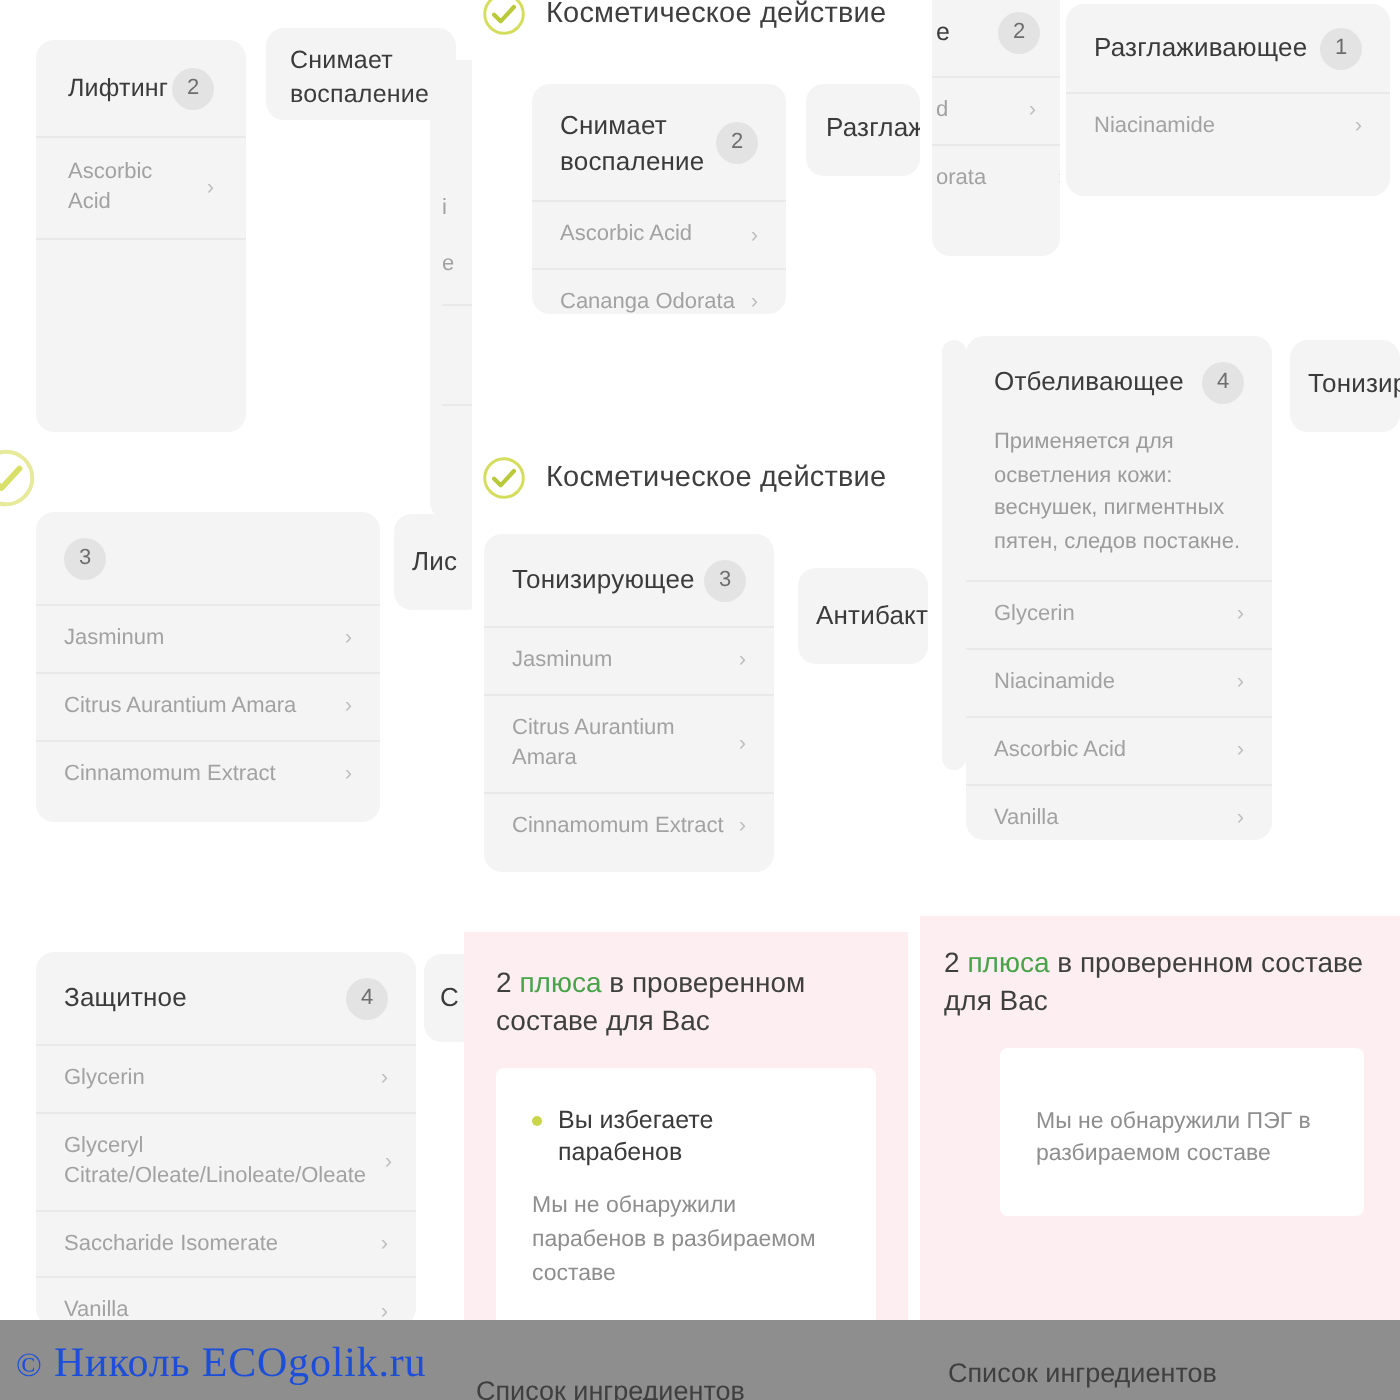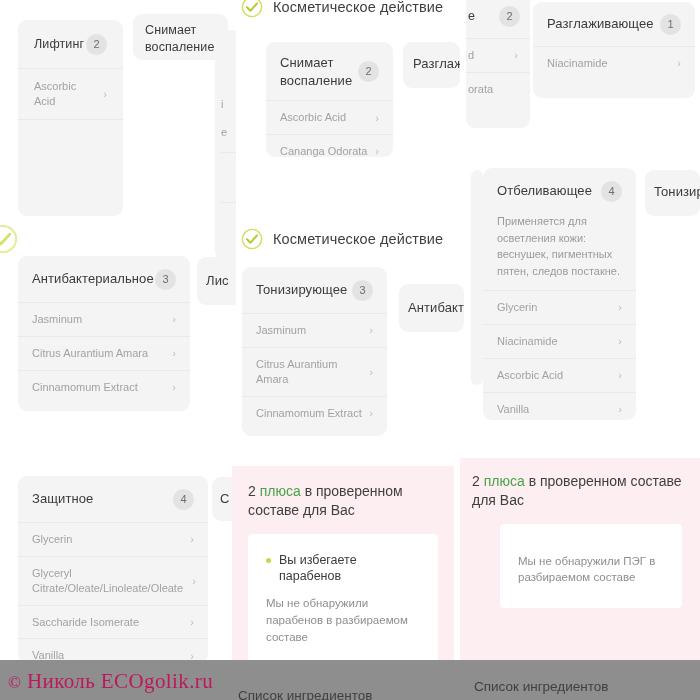--- a/index.html
+++ b/index.html
@@ -88,21 +88,21 @@
   }
 
   
   .footer {
     position: absolute; left: 0; bottom: 0; width: 700px; height: 40px;
     background: #8e8e8e;
   }
   .wm {
     position: absolute; left: 8px; bottom: 6px;
     font-family: "Liberation Serif", serif;
-    font-size: 21px; color: #be185d; letter-spacing: .4px;
+    font-size: 21px; color: #1d4ed8; letter-spacing: .4px;
     white-space: nowrap;
   }
   .wm .c { font-size: 17px; }
   .ing-list-label {
     position: absolute;
     font-size: 13.5px; color: #3f3f3f; white-space: nowrap;
   }
   .ing-list-label.onband { color: #3f3f3f; }
 </style>
 </head>
@@ -230,21 +230,20 @@
     </div>
   </div>
 
   <svg style="position:absolute; left:-12px; top:224px; width:30px; height:30px;" viewBox="0 0 24 24">
     <circle cx="12" cy="12" r="10.5" fill="none" stroke="#e6ea9a" stroke-width="1.6"></circle>
     <path d="M6.6 12.4 L10.2 16 L17.4 8.2" fill="none" stroke="#d9e06a" stroke-width="2.3" stroke-linecap="round" stroke-linejoin="round"></path>
   </svg>
 
   <div class="card" style="left:18px; top:256px; width:172px; height:155px;">
     <div class="card-head" style="padding:13px 14px 12px 14px;">
-      <div class="card-title big">Антибактериальное</div>
       <div class="badge">3</div>
     </div>
     <div class="ing" style="padding:9px 14px;">
       <span class="nm">Jasminum</span>
       <span class="chev">›</span>
     </div>
     <div class="ing" style="padding:9px 14px;">
       <span class="nm">Citrus Aurantium Amara</span>
       <span class="chev">›</span>
     </div>

